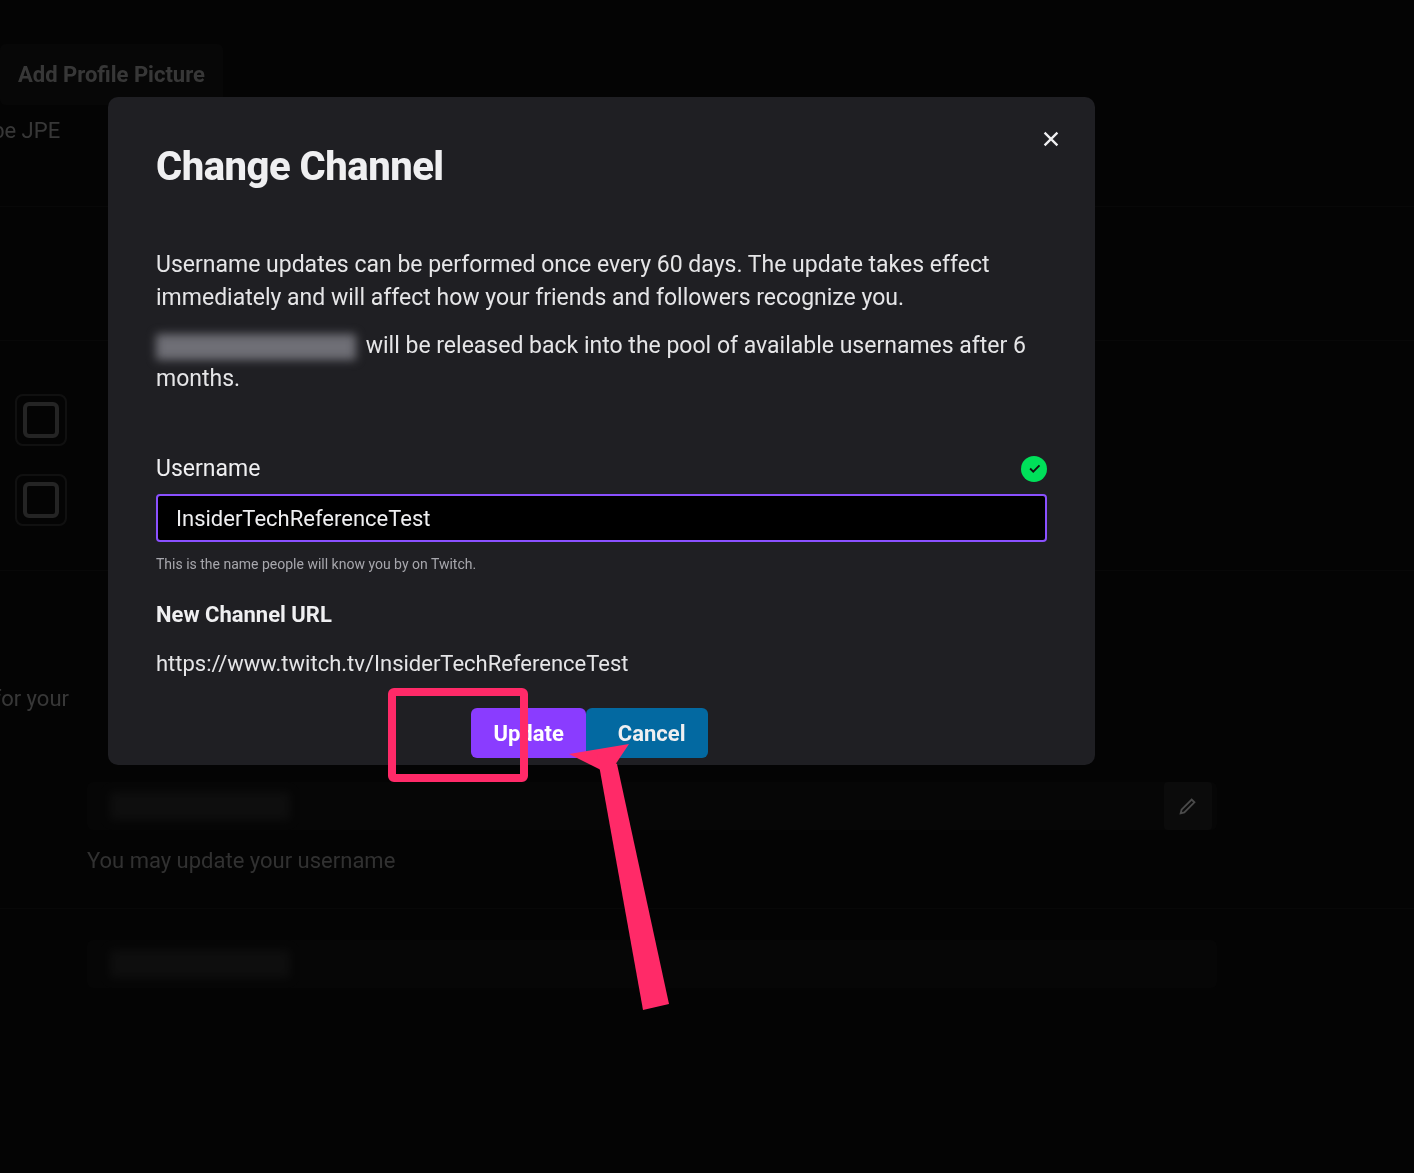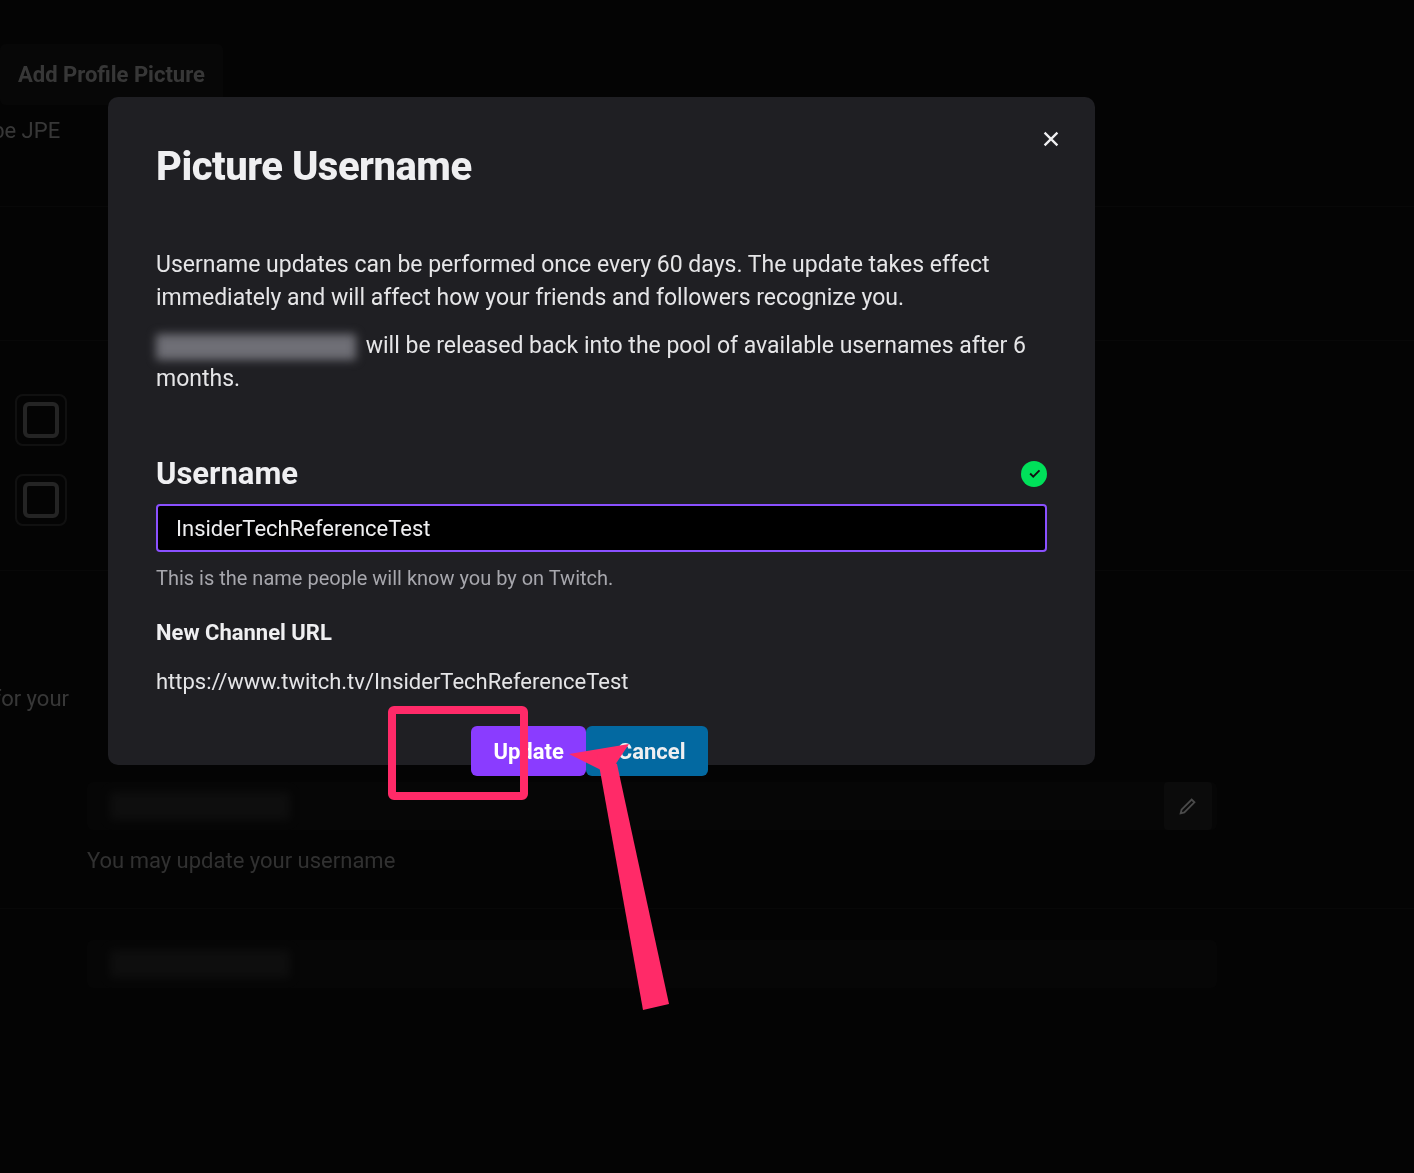--- a/index.html
+++ b/index.html
@@ -64,34 +64,34 @@
     font-size:23px; line-height:1.45; color:#e5e5e7; margin-top:58px;
   }
   .modal p.info2 { margin-top:14px; }
 
   .blur-span {
     display:inline-block; width:200px; height:26px; vertical-align:middle;
     background:#6f6f76; filter:blur(5px); border-radius:2px; margin-right:4px;
   }
 
   .field-label-row { display:flex; align-items:center; justify-content:space-between; margin-top:60px; }
-  .field-label { font-size:31px; font-weight:700; }
+  .field-label { font-size:23px; font-weight:400; }
   .valid-icon {
     width:26px; height:26px; border-radius:50%; background:#00e05a;
     display:flex; align-items:center; justify-content:center; flex-shrink:0;
   }
   .valid-icon svg { width:15px; height:15px; stroke:#111; stroke-width:3; fill:none; }
 
   .username-input {
     width:100%; margin-top:12px; height:48px;
     background:#000; border:2px solid #8a50ff; border-radius:4px;
     color:#efeff1; font-size:22px; padding:0 18px; outline:none;
     font-family:inherit;
   }
-  .helper { font-size:20px; color:#a7a7ad; margin-top:14px; }
+  .helper { font-size:14px; color:#a7a7ad; margin-top:14px; }
 
   .url-label { font-size:22px; font-weight:700; margin-top:30px; }
   .url-value { font-size:22px; margin-top:24px; color:#e5e5e7; }
 
   .btn-row { display:flex; margin-top:32px; justify-content:center; transform:translateX(-12px); position:relative; }
 
   .highlight-box {
     position:absolute; left:50%; transform:translateX(-202px);
     top:-20px; width:140px; height:94px;
     border:8px solid #ff2a68; border-radius:6px;
@@ -159,21 +159,21 @@
 
 <div class="overlay"></div>
 
 <div class="modal">
   <div class="close-btn">
     <svg viewBox="0 0 24 24">
         <path d="M5 5l14 14M19 5L5 19"></path>
       </svg>
   </div>
 
-  <h1 class="modal-title">Picture Username</h1>
+  <h1 class="modal-title">Change Channel</h1>
 
   <p class="info">Username updates can be performed once every 60 days. The update takes effect immediately and will affect how your friends and followers recognize you.</p>
 
   <p class="info2">
     <span class="blur-span"></span><span> will be released back into the pool of available usernames after 6 months.</span>
   </p>
 
   <div class="field-label-row">
     <div class="field-label">Username</div>
     <div class="valid-icon">

